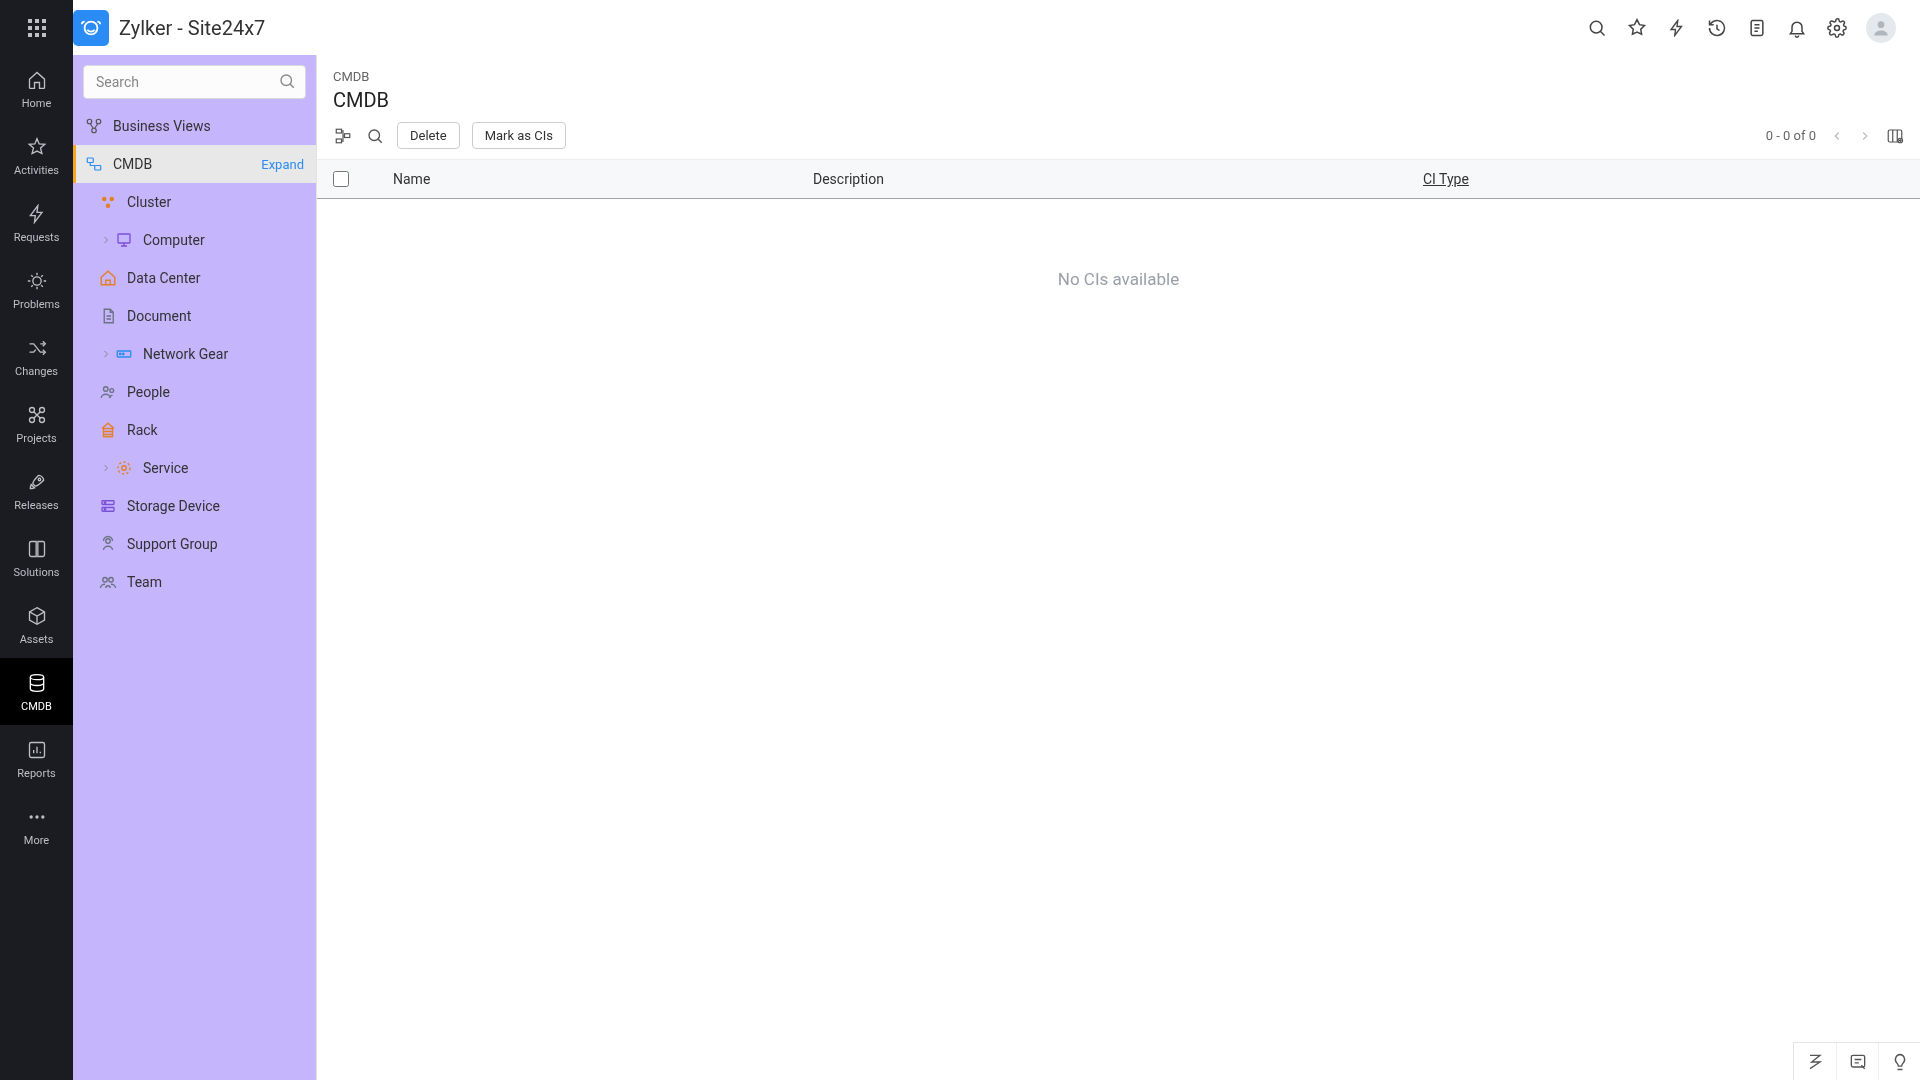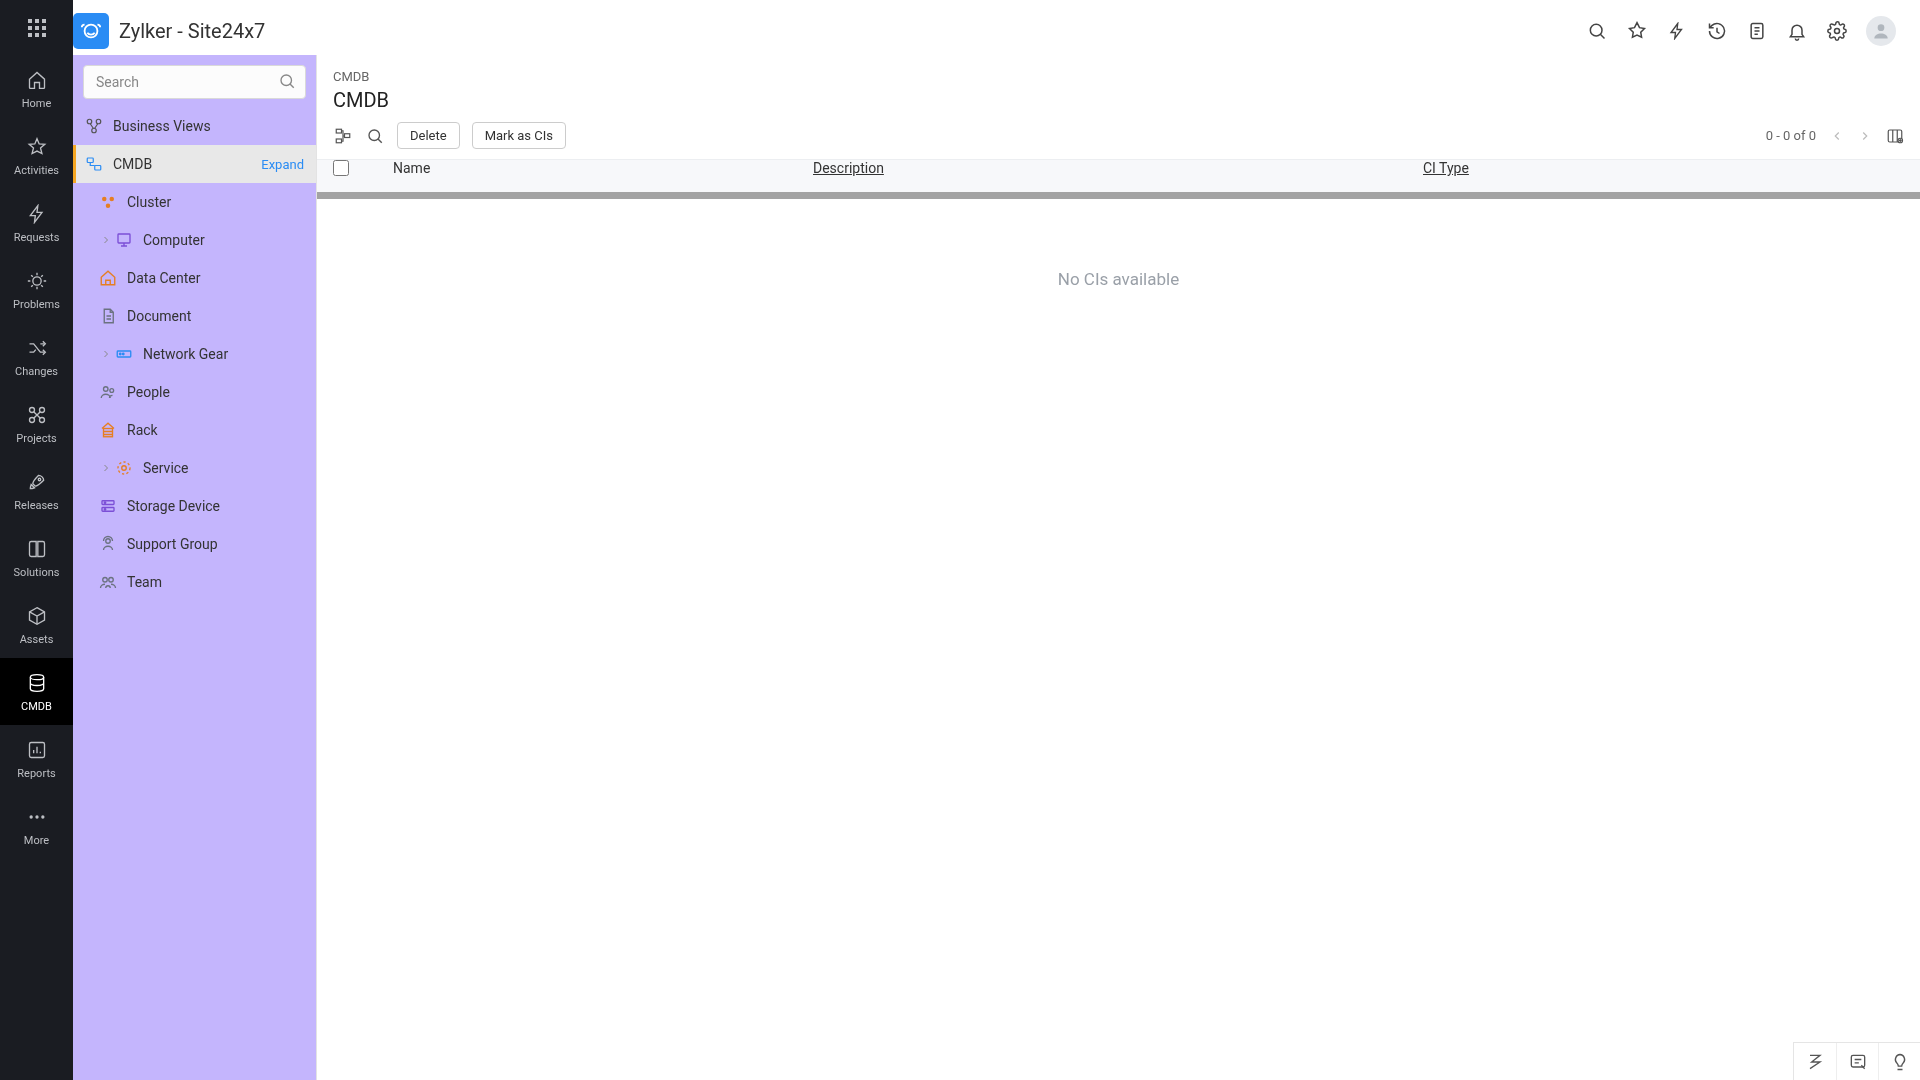--- a/index.html
+++ b/index.html
@@ -1,19 +1,19 @@
 <!DOCTYPE html>
 <html><head>
 <meta charset="utf-8">
 <style>
 * { box-sizing: border-box; margin: 0; padding: 0; font-family: -apple-system, BlinkMacSystemFont, "Segoe UI", Roboto, Arial, sans-serif; }
 html, body { width: 1920px; height: 1080px; overflow: hidden; background: #fff; }
 
 
-.top-bar { position: absolute; top: 0; left: 0; right: 0; height: 62px; background: #fff; border-bottom: 1px solid #15803d; display: flex; align-items: center; }
+.top-bar { position: absolute; top: 0; left: 0; right: 0; height: 62px; background: #fff; border-bottom: 6px solid #15803d; display: flex; align-items: center; }
 .brand { display: flex; align-items: center; gap: 10px; margin-left: 0; }
 .brand-logo { width: 36px; height: 36px; border-radius: 5px; background: #2a8cf4; display:flex; align-items:center; justify-content:center; color:#fff; }
 .brand-title { font-size: 20px; color: #333; }
 .top-actions { margin-left: auto; display: flex; align-items: center; gap: 18px; padding-right: 24px; color: #555; }
 .top-icon { width: 22px; height: 22px; display:flex; align-items:center; justify-content:center; color:#444; }
 .avatar { width: 30px; height: 30px; border-radius: 50%; background: #e5e8ec; display:flex; align-items:center; justify-content:center; color:#b0b6bd; }
 
 
 .nav-rail { position: absolute; top: 0; left: 0; width: 73px; bottom: 0; background: #1a1c22; display: flex; flex-direction: column; align-items: center; padding-top: 0; z-index: 5; }
 .nav-rail .apps-grid { width:73px; height:55px; display:flex; align-items:center; justify-content:center; color:#bdbfc4;}
@@ -43,25 +43,25 @@
 .main { position:absolute; top:55px; left:317px; right:0; bottom:0; background:#fff; }
 .crumbs { padding: 14px 16px 4px; font-size:13px; color:#666; }
 .page-title { padding: 0 16px 10px; font-size:20px; color:#222; }
 .toolbar { display:flex; align-items:center; padding: 0 16px 10px; gap:12px; }
 .tb-icon { width:20px; height:20px; color:#555; display:flex; align-items:center; justify-content:center; }
 .btn { border:1px solid #ccc; background:#fff; color:#333; font-size:13px; border-radius:4px; padding:5px 12px; cursor:pointer; }
 .toolbar-right { margin-left:auto; display:flex; align-items:center; gap:14px; color:#666; font-size:13px; }
 .pager-arrow { color:#bbb; }
 .col-pick { color:#555; }
 
-.table-head { display:flex; align-items:flex-start; height:40px; background:#f7f8fa; border-top:1px solid #eceef1; border-bottom:7px solid #a3a3a3; padding:0 16px; font-size:14px; color:#333; }
+.table-head { display:flex; align-items:center; height:40px; background:#f7f8fa; border-top:1px solid #eceef1; border-bottom:1px solid #a3a3a3; padding:0 16px; font-size:14px; color:#333; }
 .th-check { width:60px; display:flex; align-items:center; }
 .th-check input { width:16px; height:16px; }
 .th-name { width:420px; }
-.th-desc { width:610px;text-decoration:underline; }
+.th-desc { width:610px; }
 .th-type { flex:1;text-decoration:underline; }
 
 .empty { text-align:center; color:#9aa0a8; font-size:17px; padding-top:70px; }
 
 
 .br-float { position:absolute; bottom:0; right:0; height:38px; border-top:1px solid #e5e5e5; border-left:1px solid #e5e5e5; background:#fff; display:flex; align-items:center; }
 .br-item { width:42px; height:38px; display:flex; align-items:center; justify-content:center; border-left:1px solid #eee; color:#555; }
 .br-item:first-child { border-left:none; }
 
 svg { display:block; }

